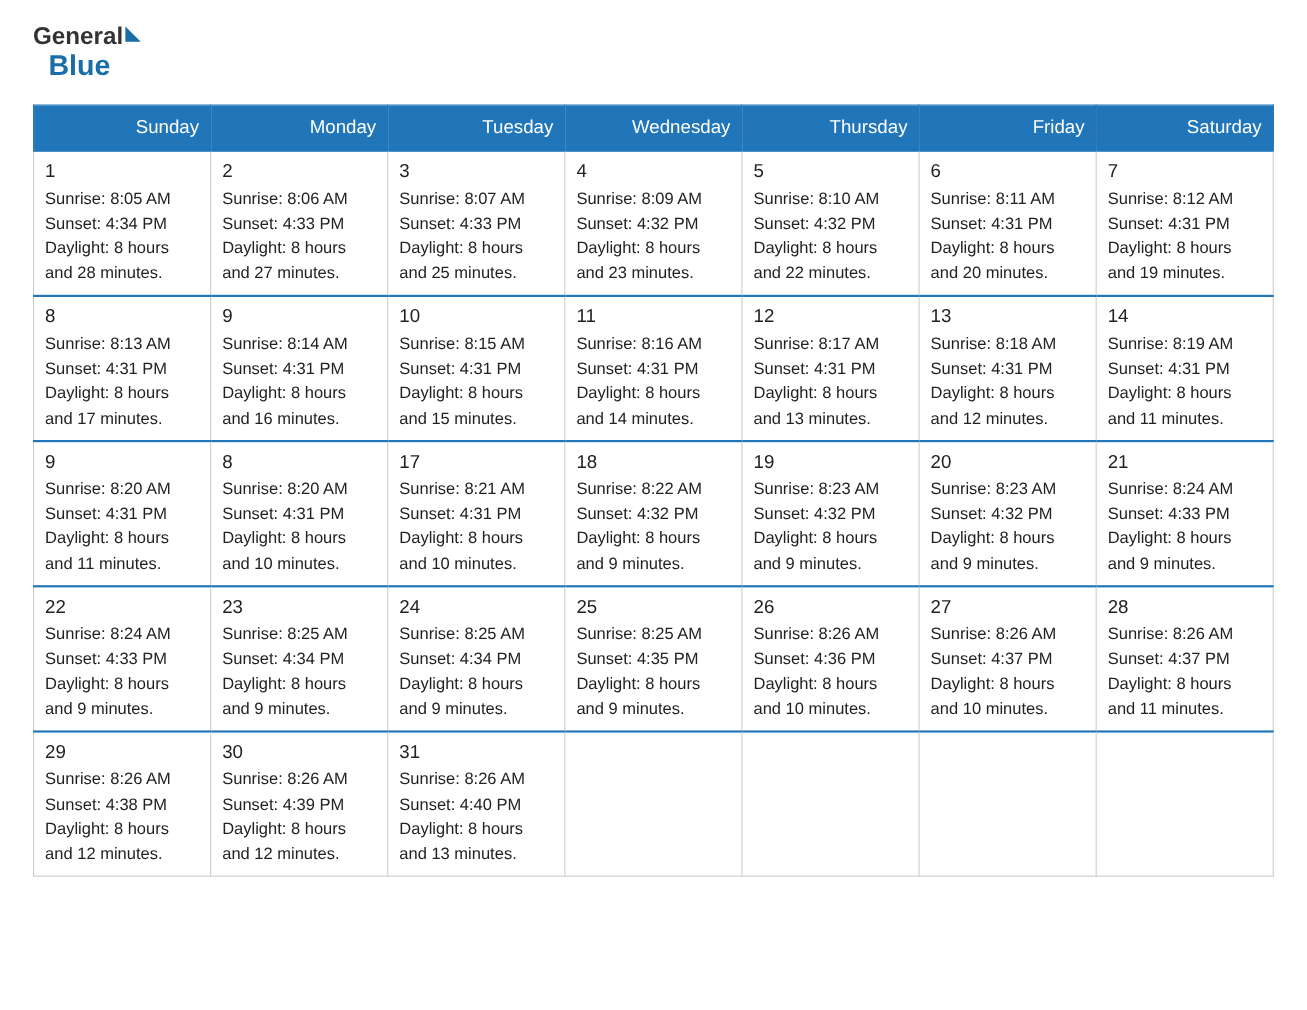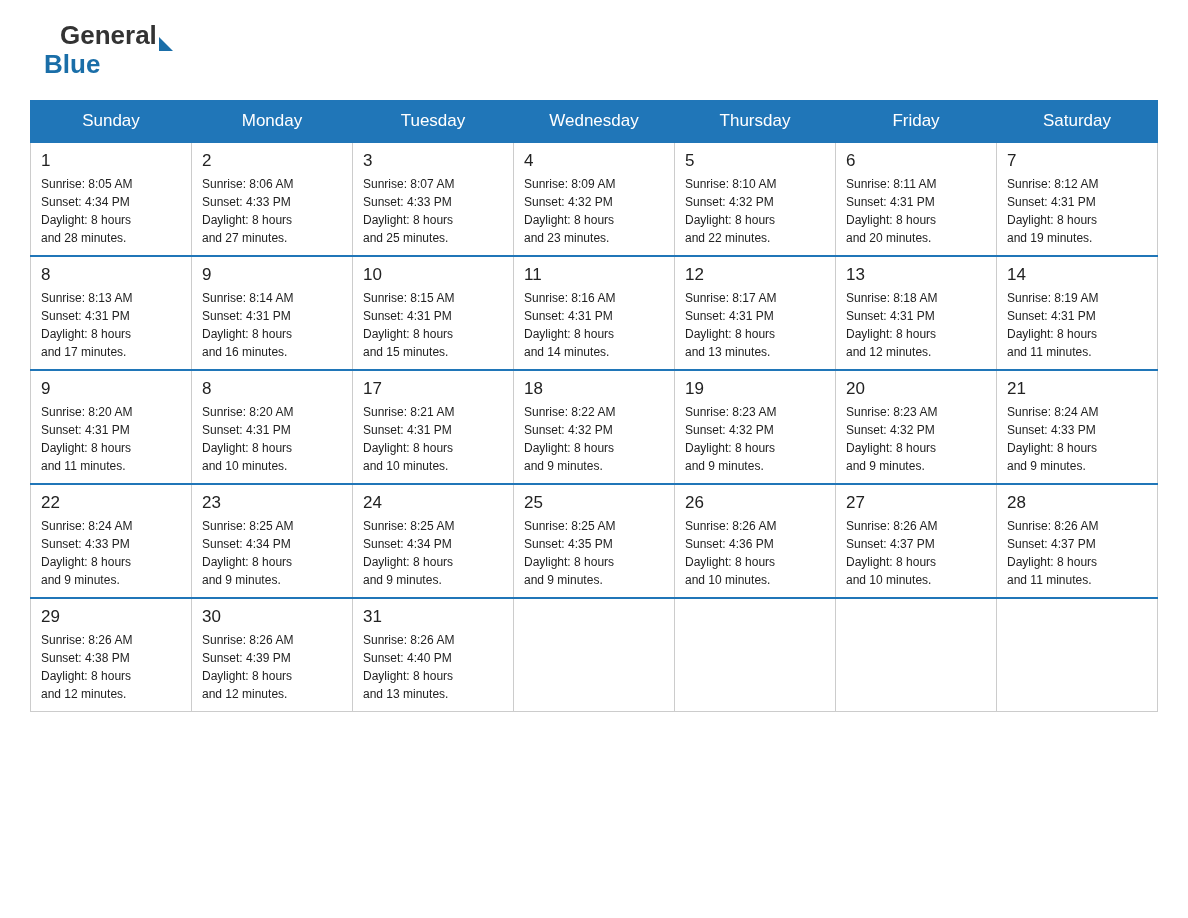--- a/index.html
+++ b/index.html
@@ -16,25 +16,24 @@
       align-items: flex-start;
       margin-bottom: 20px;
     }
     .logo {
       display: flex;
       flex-direction: column;
       align-items: flex-start;
     }
     .logo-text {
       display: flex;
-      align-items: flex-end;
-      font-size: 26px;
+      align-items: center;
+      font-size: 22px;
       font-weight: bold;
       color: #333;
-      margin-left: 30px;
     }
     .logo-general { color: #333; }
     .logo-arrow {
       width: 0;
       height: 0;
       border-left: 14px solid #1a6ea8;
       border-top: 14px solid transparent;
       border-bottom: 0px solid transparent;
       display: inline-block;
       margin-left: 2px;
@@ -66,40 +65,40 @@
       width: 100%;
       border-collapse: collapse;
       table-layout: fixed;
     }
     thead tr th {
       background-color: #2076b8;
       color: #fff;
       font-size: 17px;
       font-weight: normal;
       padding: 10px 10px;
-      text-align: center;
+      text-align: right;
       border: 1px solid #2076b8;
     }
     tbody tr td {
       border: 1px solid #ccc;
       border-top: 2px solid #2076b8;
       vertical-align: top;
       padding: 8px 10px;
       font-size: 13.5px;
       color: #222;
       height: 110px;
     }
     .day-number {
       font-size: 17px;
       font-weight: normal;
       display: block;
       margin-bottom: 4px;
     }
     .day-info {
-      font-size: 12px;
+      font-size: 15px;
       line-height: 1.5;
       color: #222;
     }
     tbody tr td.empty {
       background: #fff;
       border-top: 2px solid #2076b8;
     }
   </style>
 </head>
 <body>

